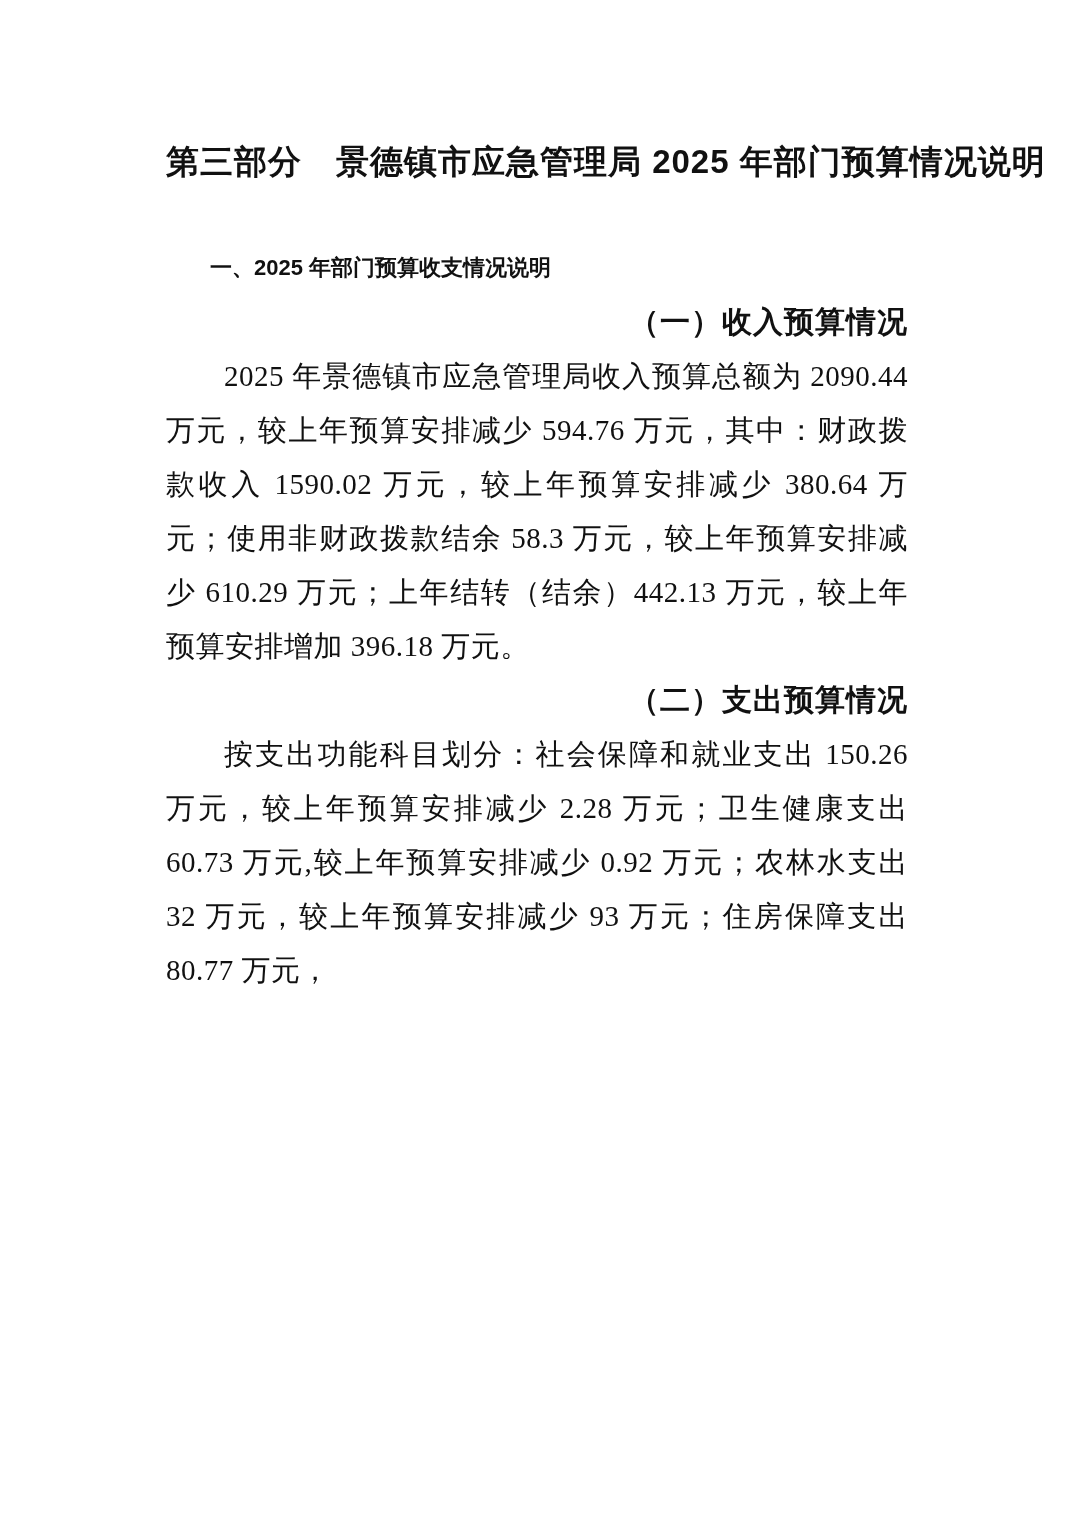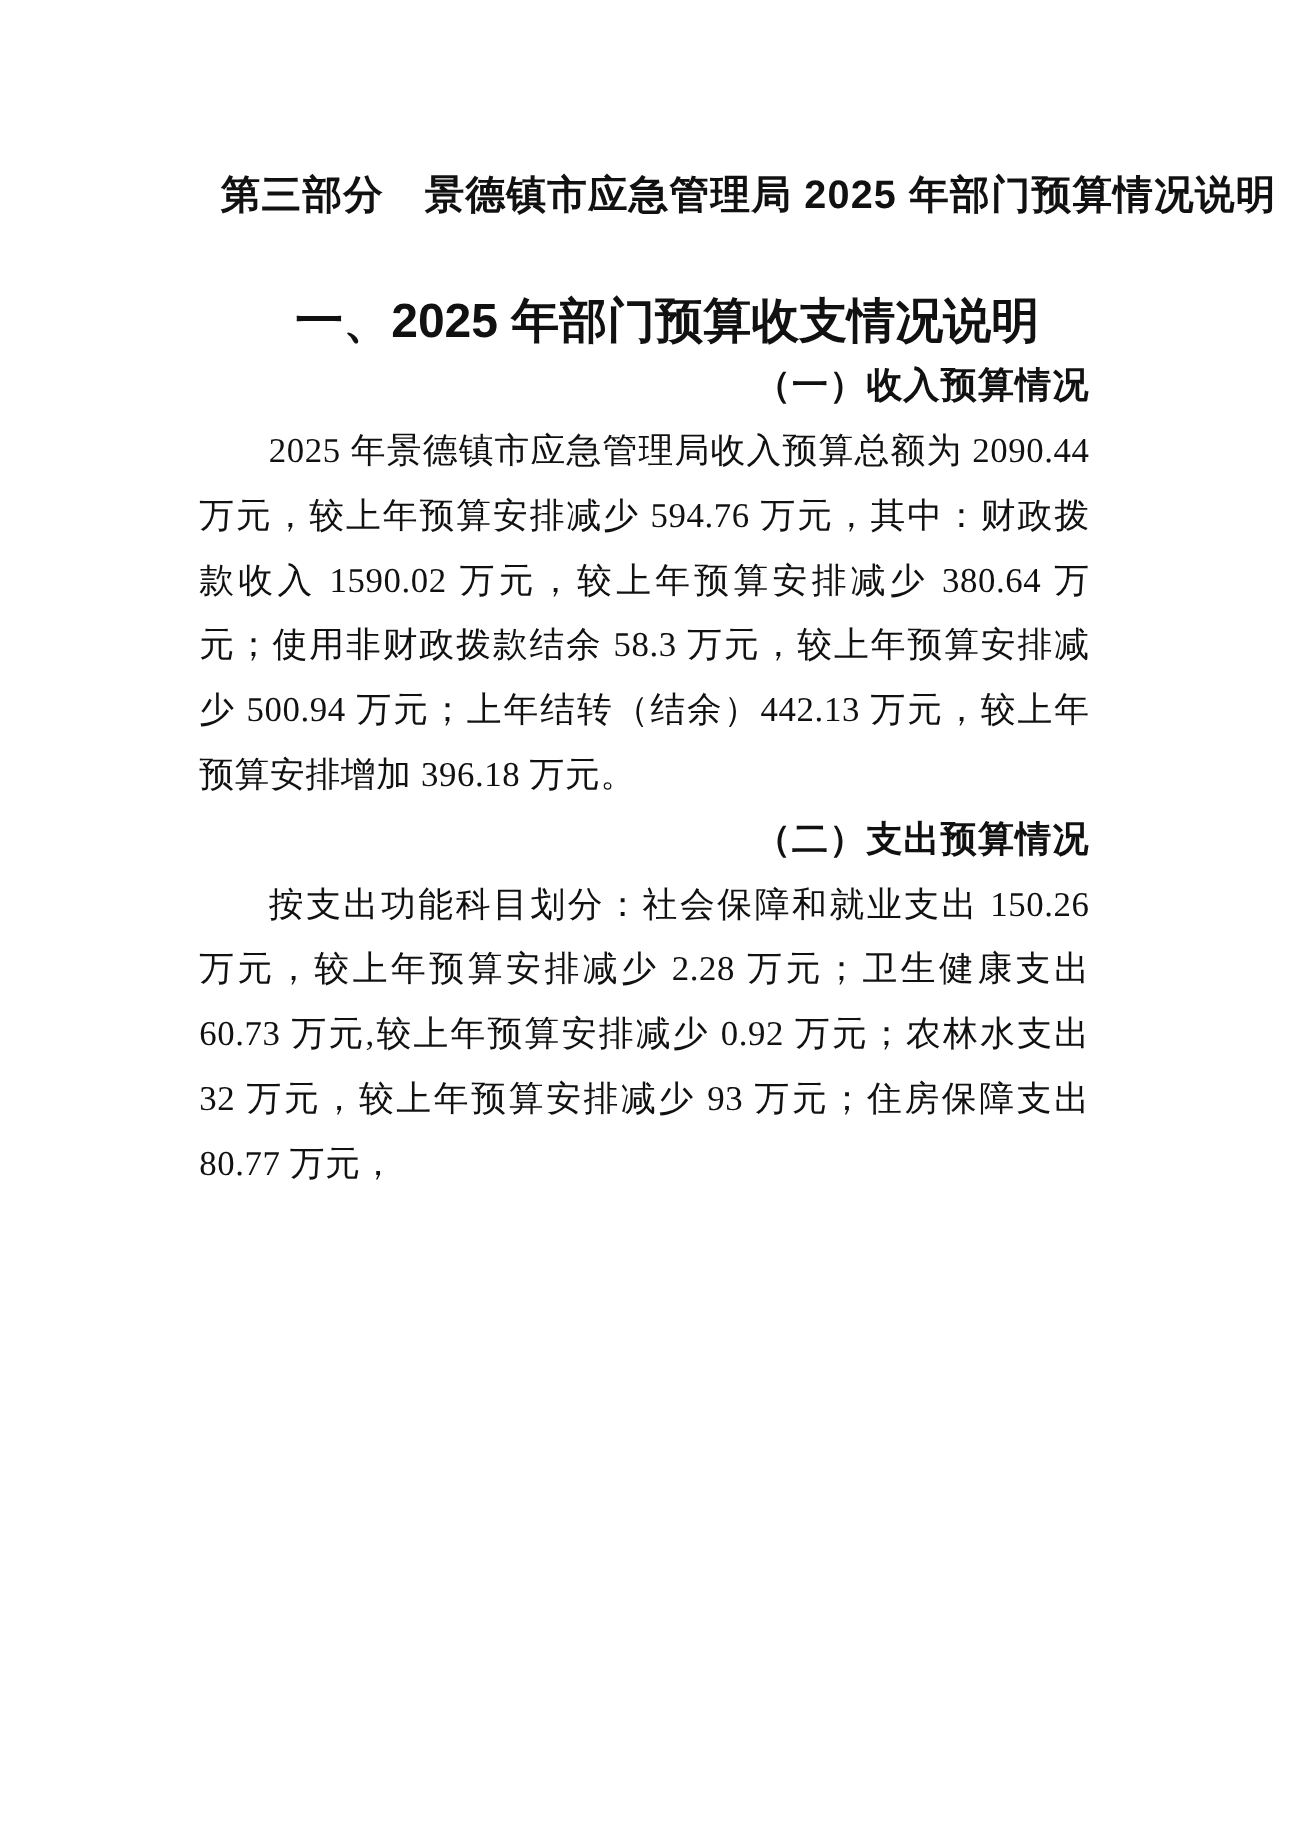--- a/index.html
+++ b/index.html
@@ -14,34 +14,34 @@
     background: #ffffff;
     color: #111111;
     overflow: hidden;
     font-family: "Liberation Serif", "DejaVu Serif", serif;
   }
   .content {
     width: 742px;
     margin: 0 auto;
   }
   .doc-title {
-    margin: 135px 0 0 18px;
+    margin: 135px 0 0 0;
     font-family: "Liberation Sans", "DejaVu Sans", sans-serif;
     font-weight: bold;
     font-size: 33px;
     line-height: 54px;
     text-align: center;
     white-space: nowrap;
     letter-spacing: 1px;
   }
   .h1 {
     margin: 52px 0 0 0;
     font-family: "Liberation Sans", "DejaVu Sans", sans-serif;
     font-weight: bold;
-    font-size: 40px;
+    font-size: 22px;
     line-height: 54px;
     text-indent: 2em;
   }
   .h2 {
     margin: 0;
     font-family: "Liberation Serif", "DejaVu Serif", serif;
     font-weight: bold;
     font-size: 30px;
     line-height: 54px;
     text-indent: 2em;
@@ -62,21 +62,21 @@
 
 <div class="page">
   <div class="content">
 
     <h1 class="doc-title">第三部分　景德镇市应急管理局 2025 年部门预算情况说明</h1>
 
     <h2 class="h1">一、2025 年部门预算收支情况说明</h2>
 
     <h3 class="h2">（一）收入预算情况</h3>
 
-    <p class="para">2025 年景德镇市应急管理局收入预算总额为 2090.44 万元，较上年预算安排减少 594.76 万元，其中：财政拨款收入 1590.02 万元，较上年预算安排减少 380.64 万元；使用非财政拨款结余 58.3 万元，较上年预算安排减少 500.94 万元；上年结转（结余）442.13 万元，较上年预算安排增加 396.18 万元。</p>
+    <p class="para">2025 年景德镇市应急管理局收入预算总额为 2090.44 万元，较上年预算安排减少 594.76 万元，其中：财政拨款收入 1590.02 万元，较上年预算安排减少 380.64 万元；使用非财政拨款结余 58.3 万元，较上年预算安排减少 610.29 万元；上年结转（结余）442.13 万元，较上年预算安排增加 396.18 万元。</p>
 
     <h3 class="h2">（二）支出预算情况</h3>
 
 
 
     <p class="para">按支出功能科目划分：社会保障和就业支出 150.26 万元，较上年预算安排减少 2.28 万元；卫生健康支出 60.73 万元,较上年预算安排减少 0.92 万元；农林水支出 32 万元，较上年预算安排减少 93 万元；住房保障支出 80.77 万元，</p>
 
   </div>
 </div>
 

